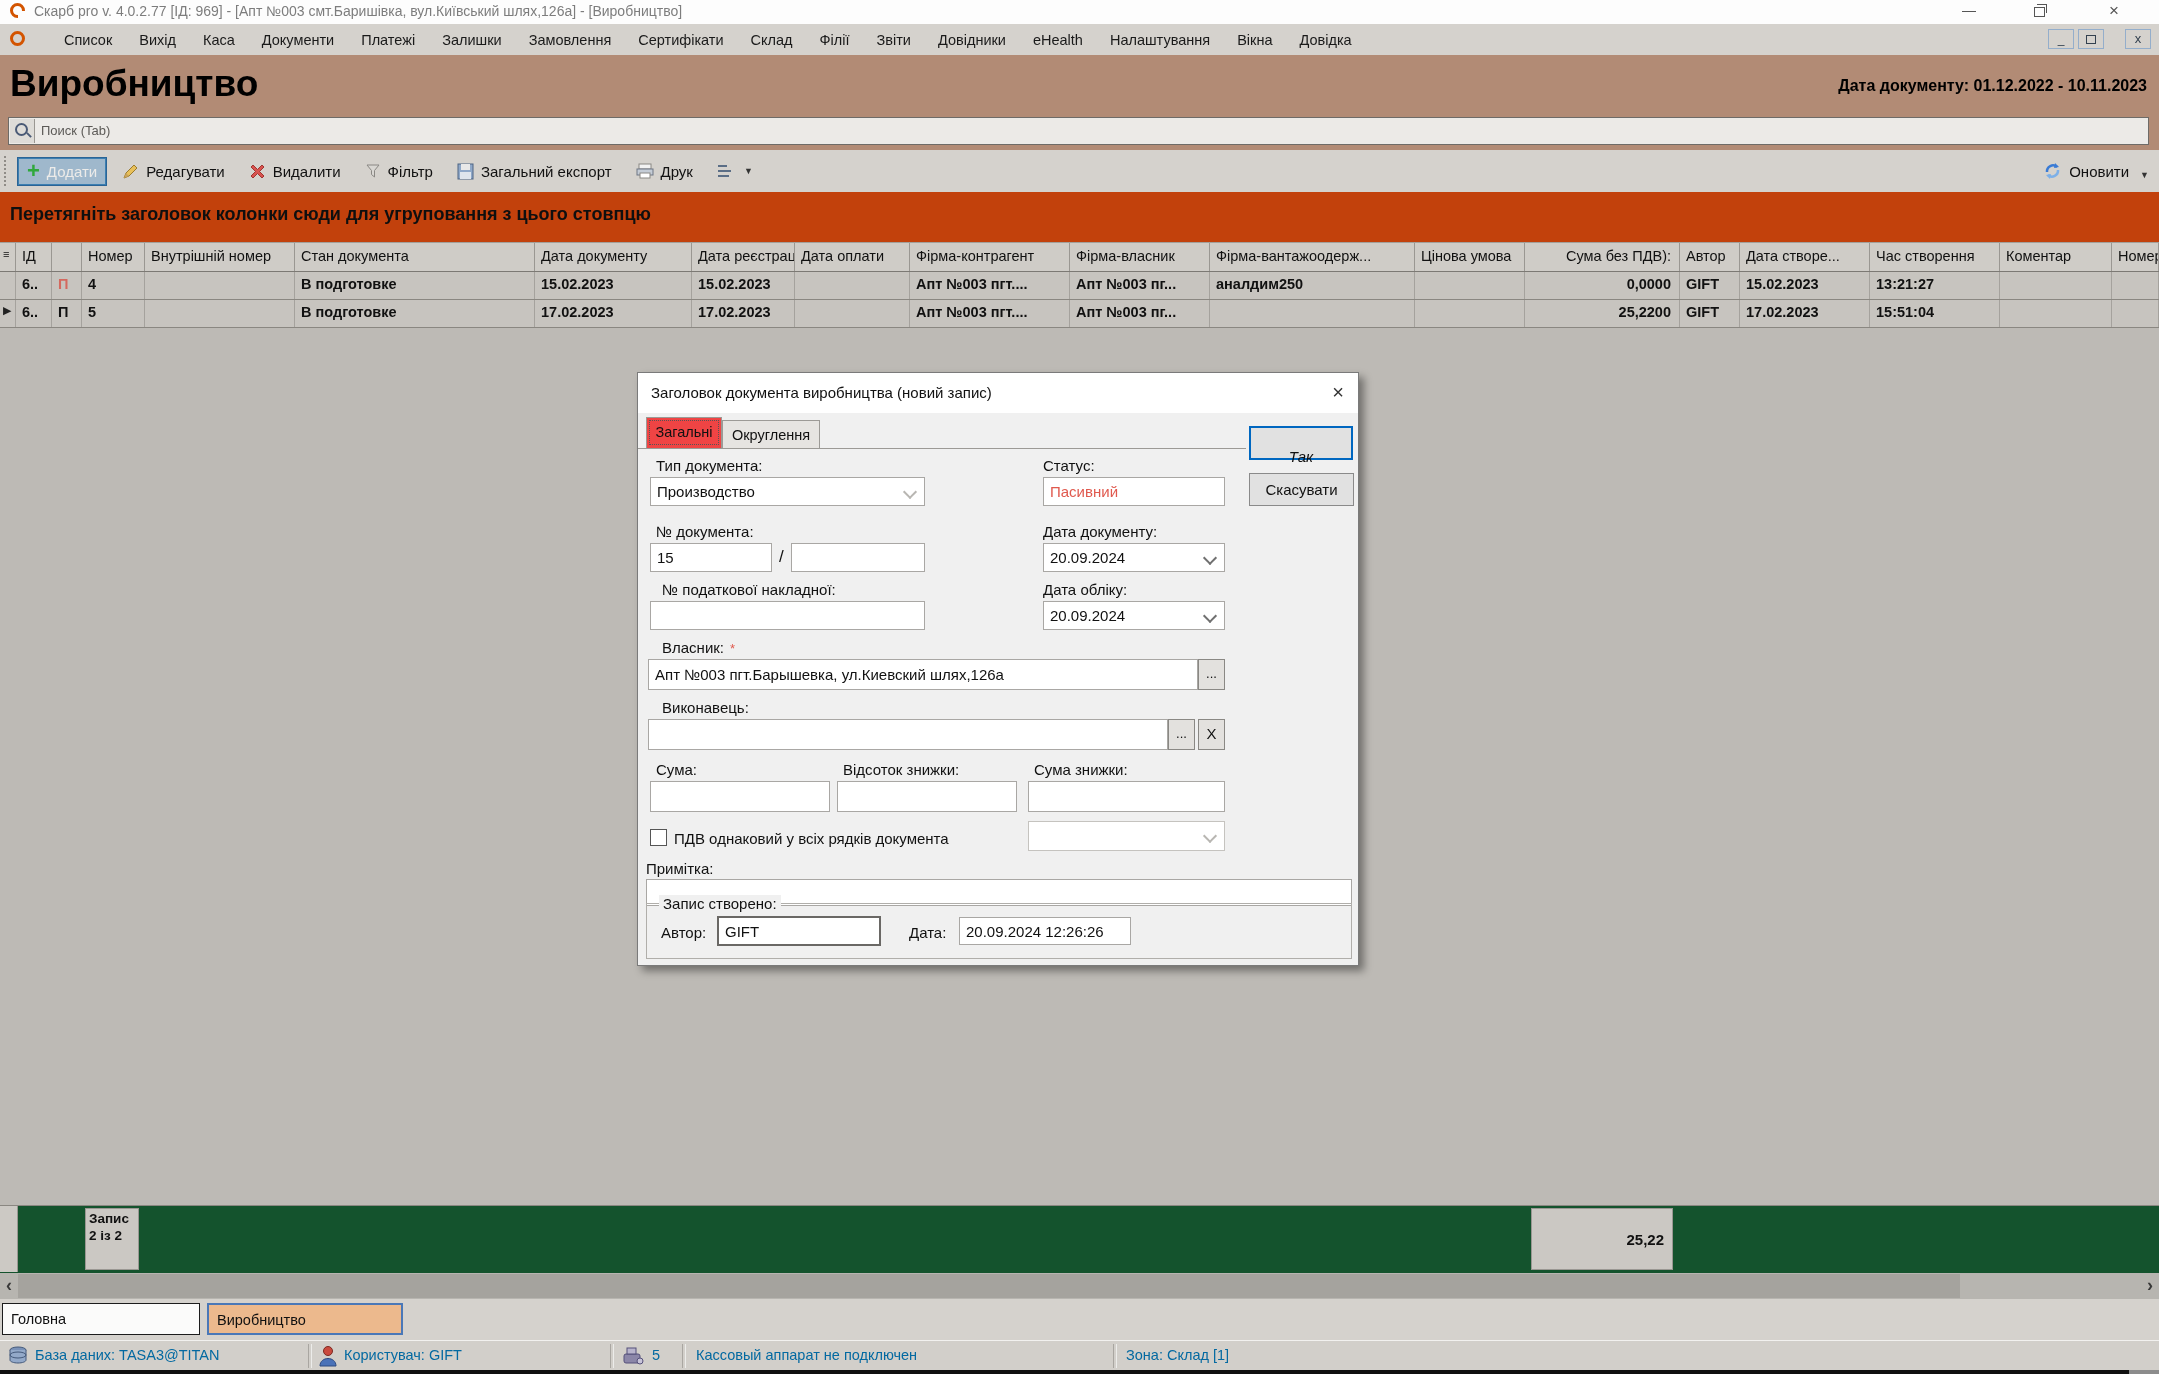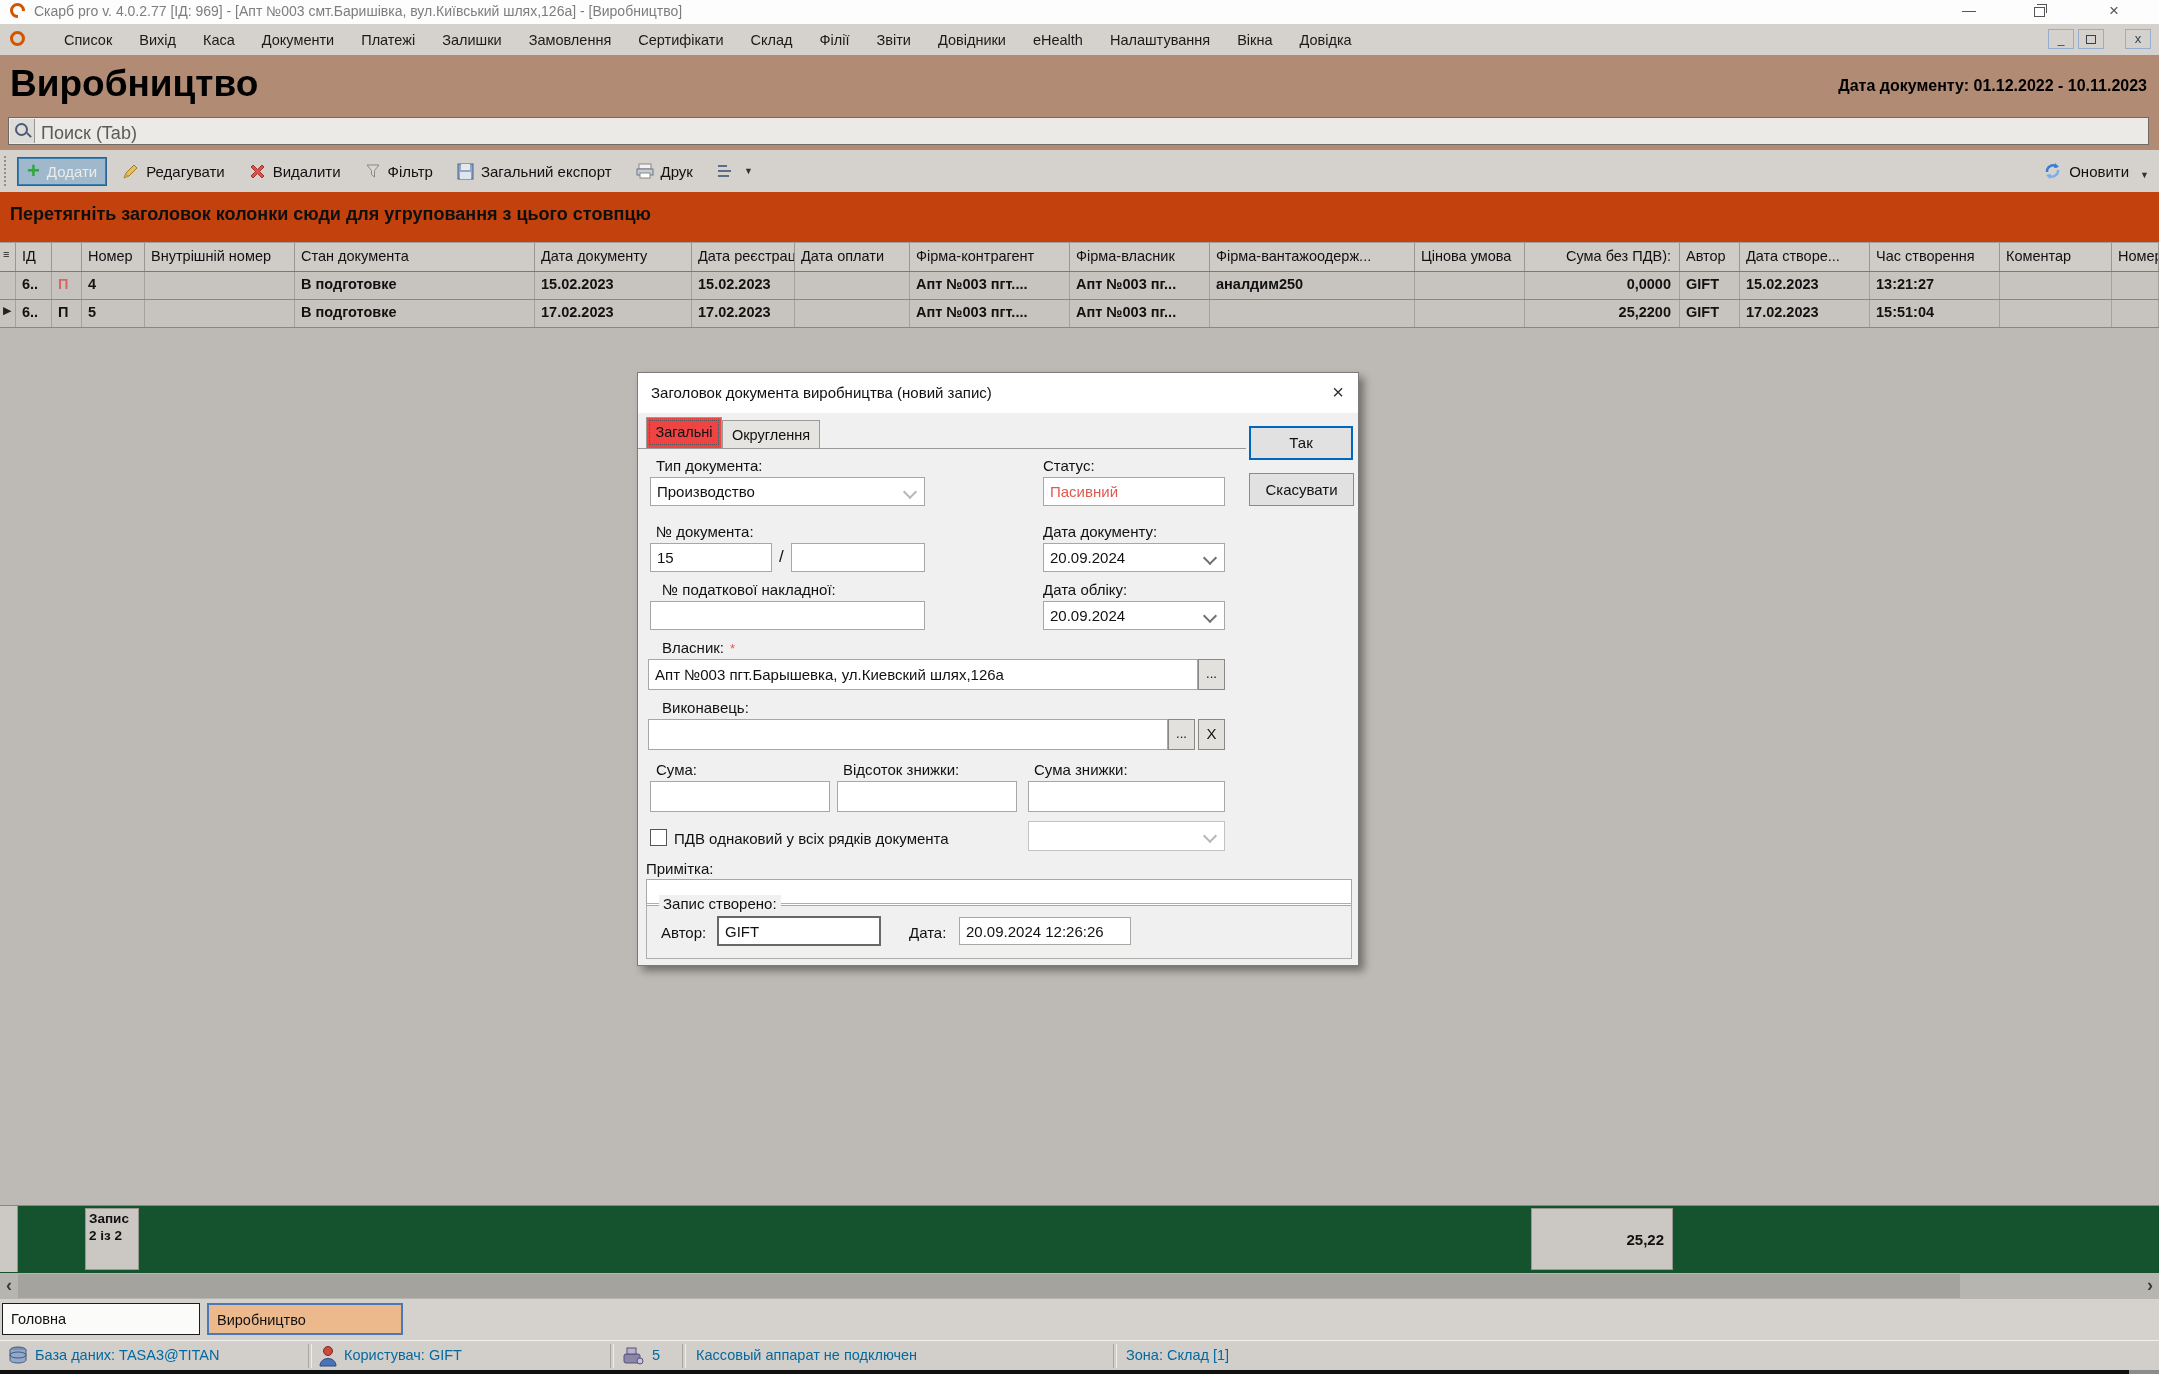--- a/index.html
+++ b/index.html
@@ -21,21 +21,21 @@
   .mi{white-space:nowrap;}
   .mdibtn{position:absolute;top:5px;width:26px;height:20px;background:#d5d2cd;border:1px solid #94aecb;color:#33414f;
           font-size:12px;text-align:center;line-height:18px;box-sizing:border-box;}
   .mdirestore{display:inline-block;width:8px;height:7px;border:1px solid #33414f;position:relative;top:1px;}
   
   .headerband{left:0;top:55px;width:2159px;height:95px;background:#b28b75;}
   .pagetitle{position:absolute;left:10px;top:8px;font-size:37px;font-weight:bold;color:#000;}
   .daterange{position:absolute;right:12px;top:22px;font-size:16px;font-weight:bold;color:#000;}
   .searchbox{position:absolute;left:8px;top:62px;width:2141px;height:28px;background:#eceae7;border:1px solid #6e6b67;box-sizing:border-box;}
   .searchbox .icobox{position:absolute;left:1px;top:1px;width:24px;height:24px;border-right:1px solid #9a9792;background:#dedcd8;}
-  .searchbox .ph{position:absolute;left:32px;top:5px;font-size:18px;color:#5c5a57;}
+  .searchbox .ph{position:absolute;left:32px;top:5px;font-size:13px;color:#5c5a57;}
   .mag{position:absolute;left:5px;top:4px;width:9px;height:9px;border:2px solid #4a5a76;border-radius:50%;}
   .mag::after{content:"";position:absolute;left:9px;top:9px;width:6px;height:2px;background:#4a5a76;transform:rotate(45deg);}
   
   .toolbar{left:0;top:150px;width:2159px;height:42px;background:#d5d2cd;border-bottom:1px solid #c2bfba;display:flex;align-items:center;font-size:15px;}
   .grip{width:4px;height:30px;margin-left:4px;border-left:2px dotted #8f8c87;}
   .tbtn{display:flex;align-items:center;gap:7px;padding:4px 8px;margin-left:8px;white-space:nowrap;color:#111;}
   .tbtn.primary{background:#9fb8cc;border:1px solid #3c7fb1;outline:1px solid #2a6496;color:#ecebe9;}
   .plus{color:#2fa83c;font-weight:bold;font-size:22px;line-height:16px;}
   .ddv{font-size:9px;color:#333;margin-left:4px;}
   .refreshwrap{position:absolute;right:10px;top:0;height:42px;display:flex;align-items:center;gap:7px;font-size:15px;}
@@ -77,21 +77,21 @@
   .dialog{left:637px;top:372px;width:722px;height:594px;background:#f0f0f0;border:1px solid #7a7a7a;
           box-shadow:5px 5px 8px rgba(0,0,0,0.4);box-sizing:border-box;z-index:50;font-size:15px;}
   .dtitle{position:absolute;left:0;top:0;width:100%;height:40px;background:#ffffff;}
   .dtitle .txt{position:absolute;left:13px;top:11px;font-size:15px;color:#111;}
   .dclose{position:absolute;right:14px;top:8px;font-size:20px;color:#333;}
   .tabstrip{position:absolute;left:0px;top:44px;width:608px;height:31px;border-bottom:1px solid #9c9a96;}
   .dtab{position:absolute;box-sizing:border-box;font-size:14.5px;padding-top:6px;text-align:center;}
   .dtab.active{left:8px;top:0px;width:76px;height:31px;background:#ef4444;border:1px solid #9c9a96;border-bottom:none;outline:1px dotted #555;outline-offset:-4px;}
   .dtab.idle{left:84px;top:3px;width:98px;height:28px;background:#e6e4e1;border:1px solid #9c9a96;border-bottom:none;}
   .dbtn{position:absolute;box-sizing:border-box;background:#e1e1e1;text-align:center;font-size:15px;}
-  .dbtn.ok{left:611px;top:53px;width:104px;height:34px;border:2px solid #0067c0;padding-top:6px;}
+  .dbtn.ok{left:611px;top:53px;width:104px;height:34px;border:2px solid #0067c0;padding-top:20px;font-style:italic;}
   .dbtn.cancel{left:611px;top:100px;width:105px;height:33px;border:1px solid #8a8a8a;padding-top:7px;}
   .dlabel{position:absolute;font-size:15px;color:#111;white-space:nowrap;}
   .dfield{position:absolute;box-sizing:border-box;background:#fff;border:1px solid #a9a7a4;font-size:15px;padding:5px 6px 0 6px;white-space:nowrap;overflow:hidden;}
   .chev{position:absolute;right:9px;top:9px;width:8px;height:8px;border-right:2px solid #707070;border-bottom:2px solid #707070;transform:rotate(45deg);}
   .red{color:#e0594e;}
   .ast{color:#e05a4e;font-size:13px;margin-left:6px;}
   .dotbtn{position:absolute;box-sizing:border-box;background:#e3e1de;border:1px solid #8a8884;text-align:center;font-size:13px;padding-top:6px;}
   .checkbox{position:absolute;width:17px;height:17px;background:#fff;border:1px solid #555;box-sizing:border-box;}
   .groupbox{position:absolute;left:8px;top:530px;width:706px;height:56px;border:1px solid #b0aeaa;box-sizing:border-box;}
   .legend{position:absolute;left:12px;top:-9px;background:#f0f0f0;padding:0 4px;font-size:15px;}

